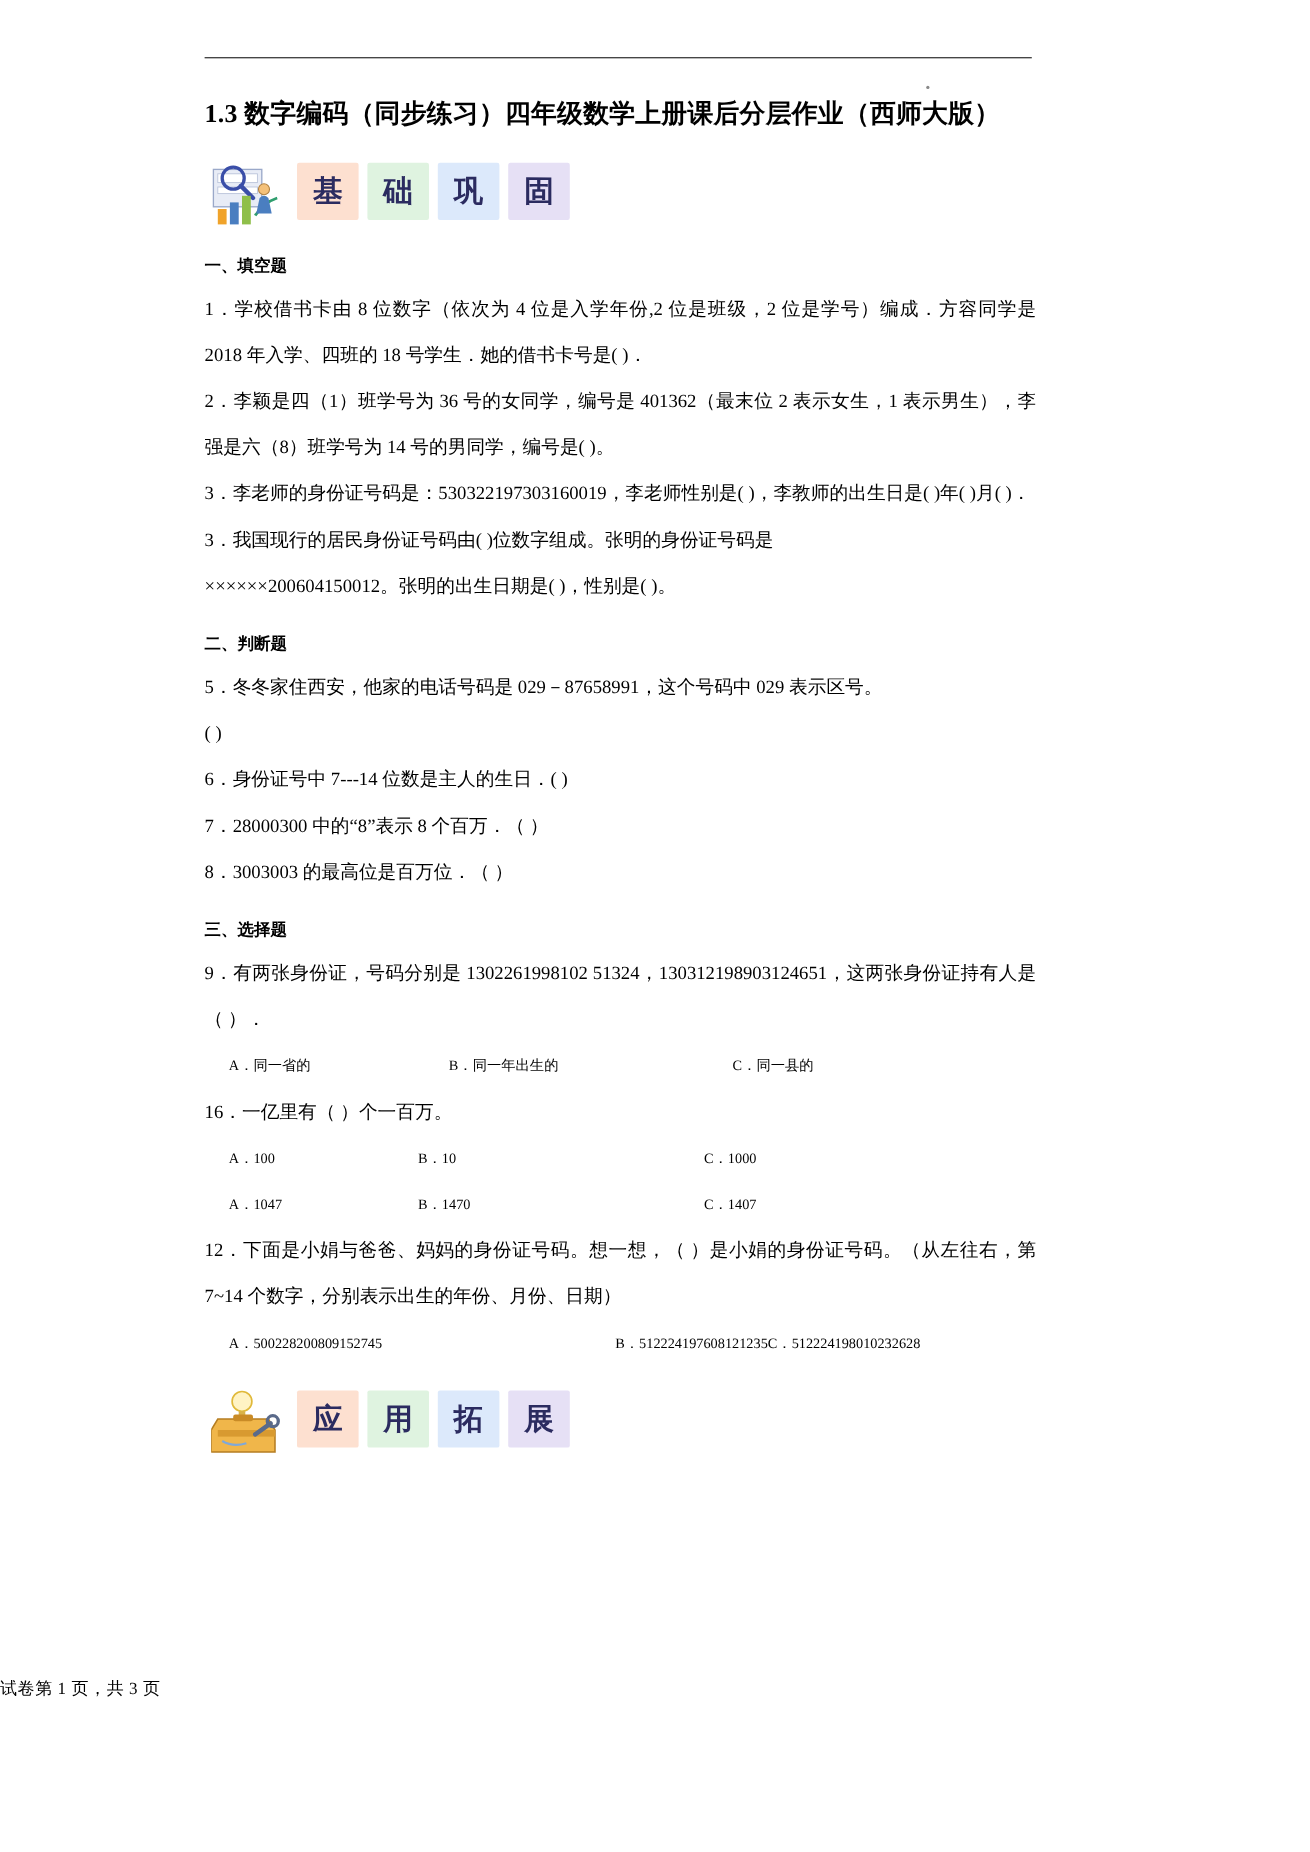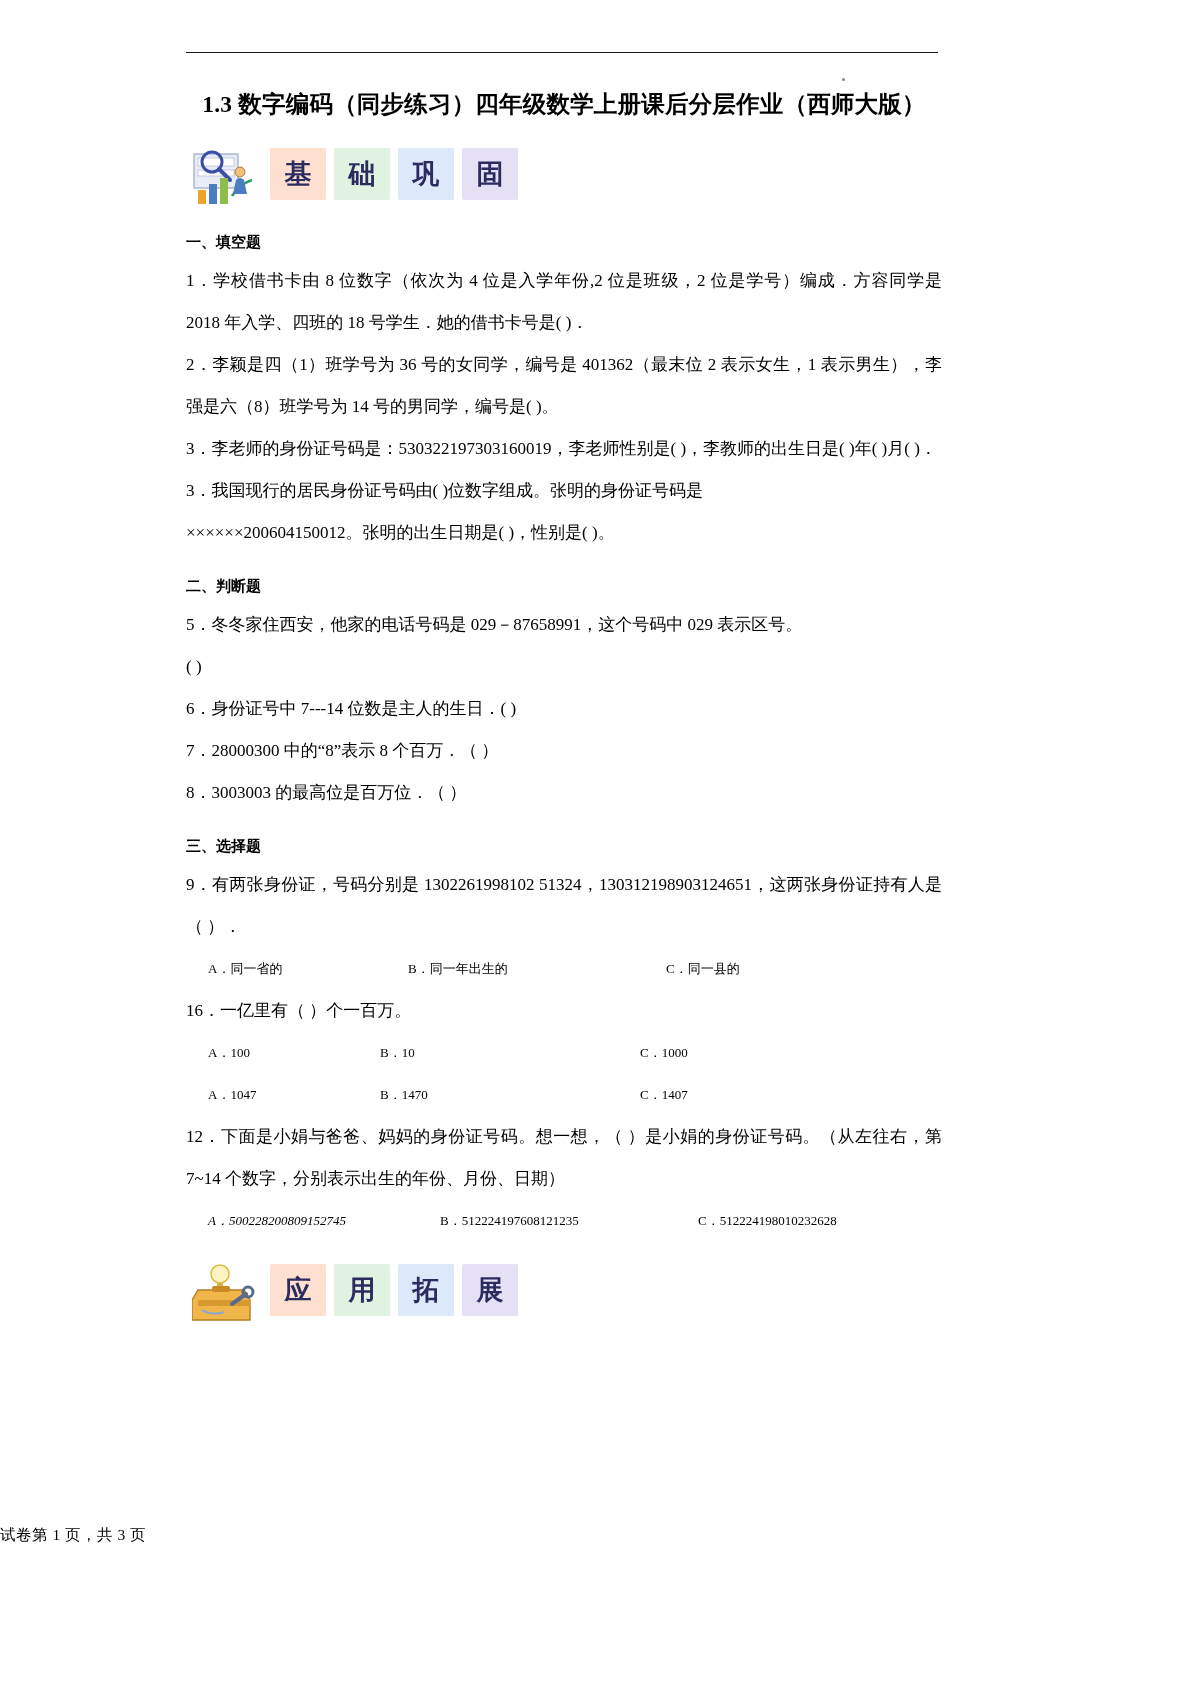--- a/index.html
+++ b/index.html
@@ -33,21 +33,21 @@
     position: absolute;
     left: 186px;
     top: 78px;
     width: 756px;
   }
   h1.title {
     font-size: 23.5px;
     font-weight: bold;
     line-height: 52px;
     margin: 0;
-    text-align: center;
+    text-align: left;
     letter-spacing: 0.2px;
   }
   .banner {
     margin-top: 14px;
     height: 66px;
     position: relative;
   }
   .banner-icon {
     position: absolute;
     left: 6px;
@@ -93,22 +93,22 @@
     margin: 0;
     display: flex;
     padding-left: 22px;
   }
   .opt-a { width: 172px; }
   .opt-b { width: 260px; }
   .opt-c { flex: 1; }
   .opts.wide .opt-a { width: 200px; }
   .opts.wide .opt-b { width: 258px; }
   .opts.q12 { padding-left: 22px; }
-  .opts.q12 .opt-a { width: 232px; font-style: italic; }
-  .opts.q12 .opt-b { width: 258px; }
+  .opts.q12 .opt-a { width: 232px; }
+  .opts.q12 .opt-b { width: 258px; text-align: right; }
   .banner2 {
     margin-top: 18px;
     height: 70px;
     position: relative;
   }
   .footer {
     position: absolute;
     left: 0;
     top: 1525px;
     width: 1191px;

